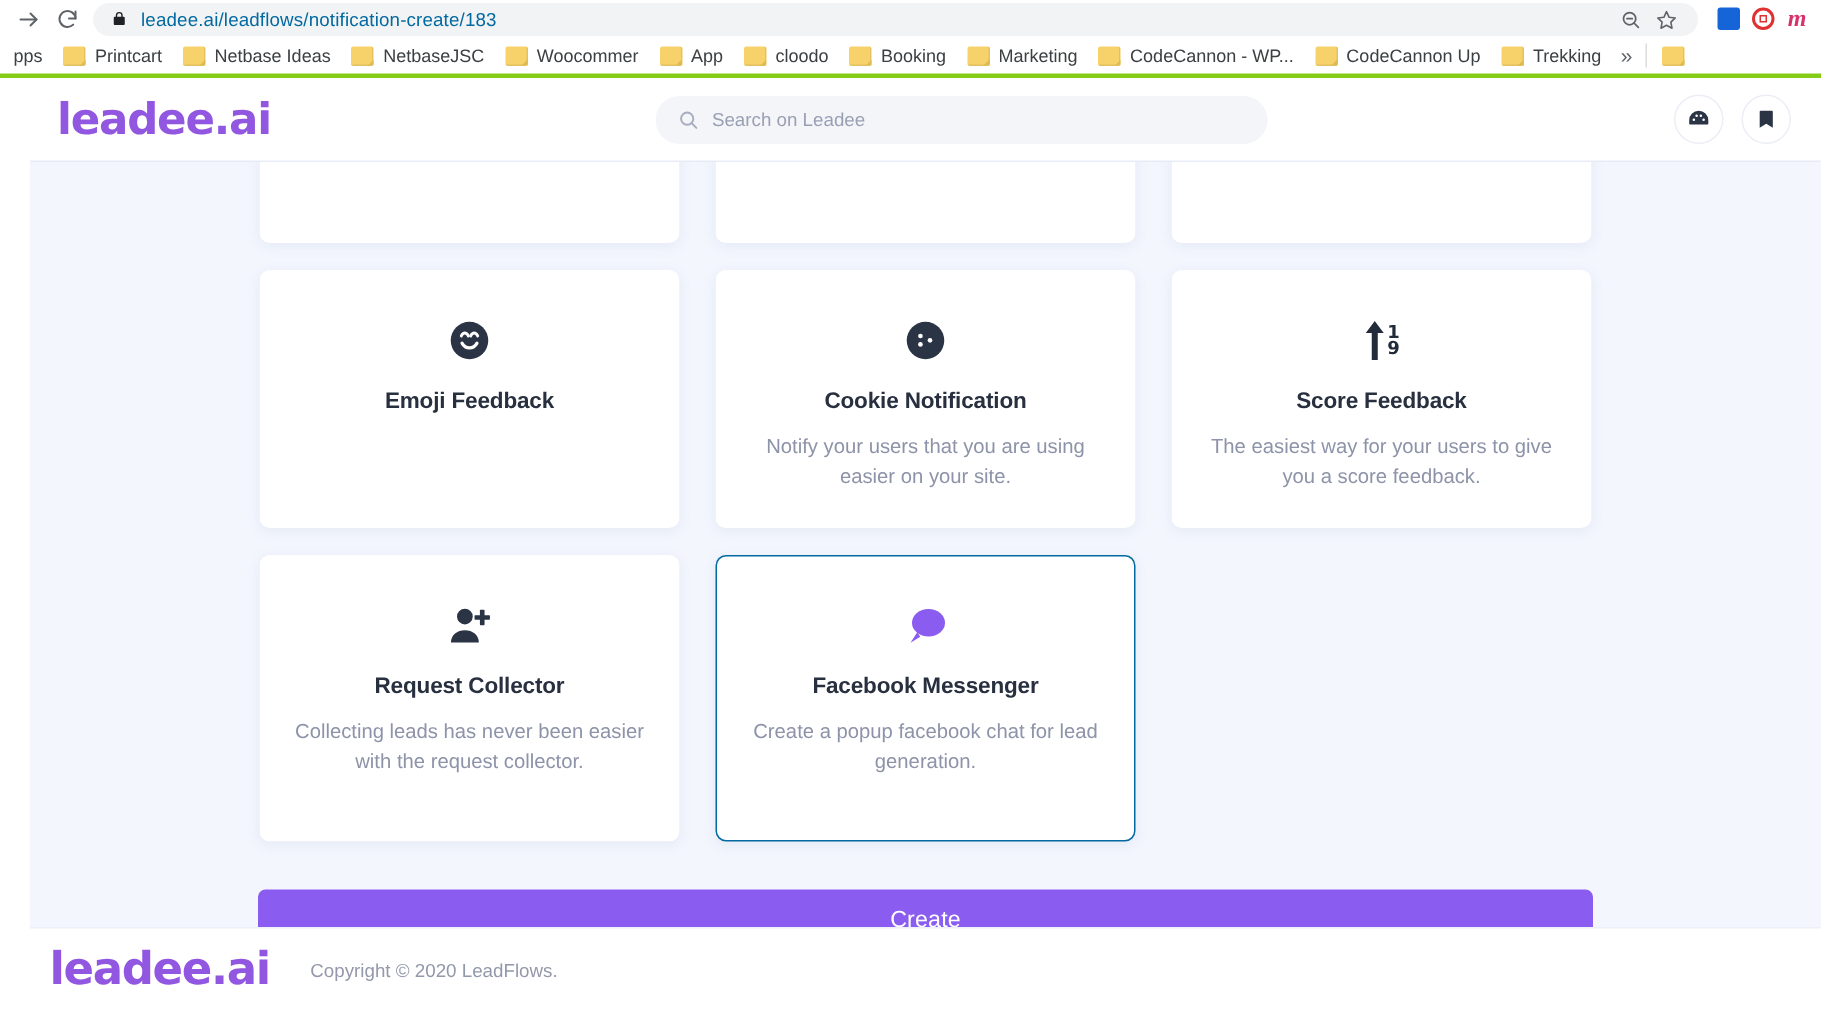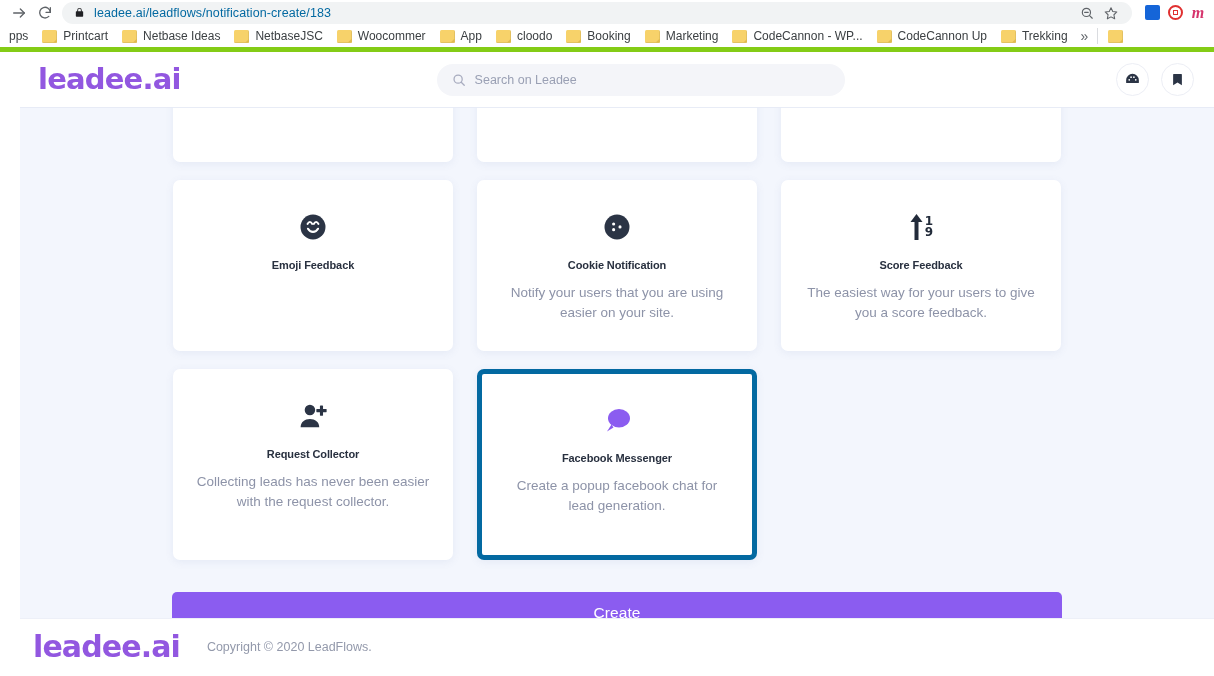--- a/index.html
+++ b/index.html
@@ -87,21 +87,21 @@
 
   
   .bookmarks-bar {
     height: 27px;
     background: #ffffff;
     display: flex;
     align-items: center;
     padding: 0 2px;
     overflow: hidden;
     white-space: nowrap;
-    border-bottom: 5px solid #84cc16;
+    border-bottom: 3px solid #84cc16;
   }
   .bm {
     display: inline-flex;
     align-items: center;
     gap: 6px;
     padding: 2px 7px;
     border-radius: 4px;
     flex: 0 0 auto;
   }
   .bm-label {
@@ -267,31 +267,31 @@
     align-items: center;
   }
   .card.row-partial {
     height: 110px;
     padding: 0;
     overflow: hidden;
   }
   .card.tall { min-height: 171px; }
   .card.tall2 { min-height: 191px; }
   .card.selected {
-    border: 5px solid #0369a1;
+    border: 1px solid #0369a1;
     box-shadow: 0 2px 9px rgba(93,110,170,0.09);
   }
   .card-icon {
     height: 36px;
     display: flex; align-items: center; justify-content: center;
     margin-bottom: 14px;
     color: #2b3445;
   }
   .card-title {
-    font-size: 11px;
+    font-size: 15px;
     font-weight: bold;
     color: #28303f;
     margin-bottom: 12px;
     letter-spacing: -0.1px;
   }
   .card-desc {
     font-size: 13.5px;
     color: #8d93a8;
     line-height: 1.45;
     max-width: 245px;

